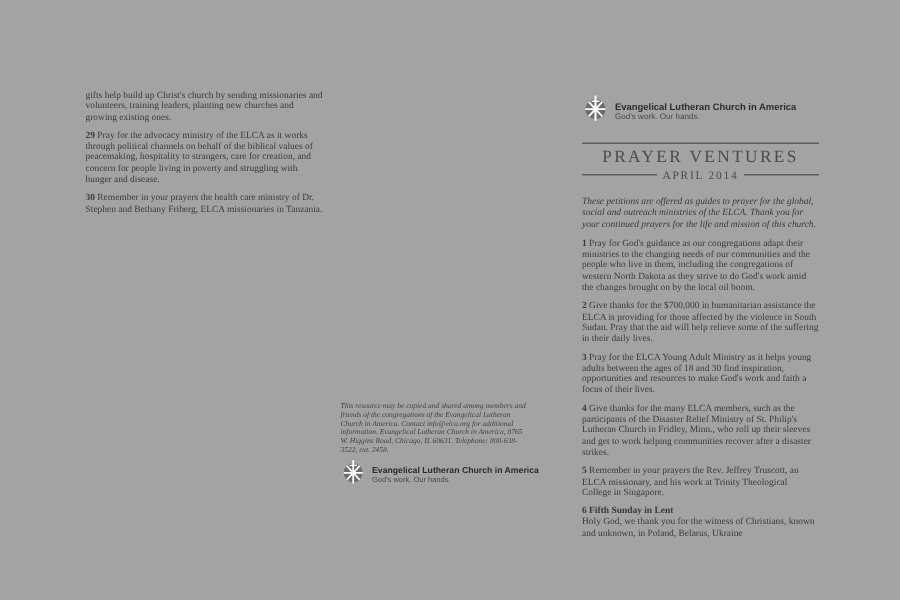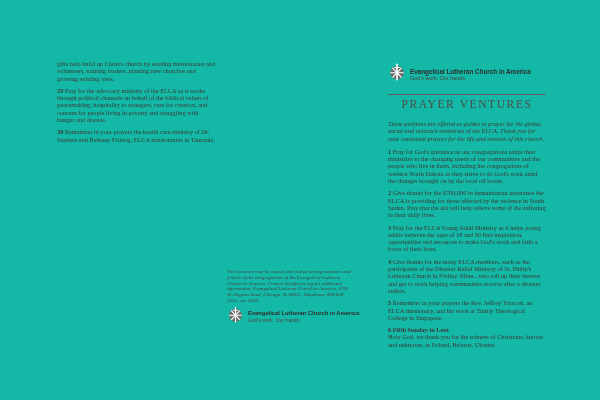--- a/index.html
+++ b/index.html
@@ -1,19 +1,19 @@
 <!DOCTYPE html>
 <html><head>
 <meta charset="utf-8">
 <style>
   html,body{margin:0;padding:0;background:#e8e8e8;}
   #canvas{
     position:relative;
     width:600px;height:400px;
-    background:#14b8a6;
+    background:#a3a3a3;
     overflow:hidden;
     font-family:"Liberation Serif", serif;
     color:#3b3935;
   }
   
   .body-text{
     font-size:6.3px;
     line-height:7.3px;
     text-align:left;
   }
@@ -108,20 +108,25 @@
       <span class="logo-text">
         <div class="logo-org">Evangelical Lutheran Church in America</div>
         <div class="logo-tag">God's work. Our hands.</div>
       </span>
     </div>
 
     <div id="cover-rule"></div>
 
     <div id="cover-title">PRAYER VENTURES</div>
 
+    <div id="cover-subtitle-row">
+      <span class="line"></span>
+      <span id="cover-subtitle">APRIL 2014</span>
+      <span class="line"></span>
+    </div>
 
     <div id="cover-intro">These petitions are offered as guides to prayer for the global, social and outreach ministries of the ELCA. Thank you for your continued prayers for the life and mission of this church.</div>
 
     <div id="petitions" class="body-text">
         <p><b class="num">1 </b><span>Pray for God's guidance as our congregations adapt their ministries to the changing needs of our communities and the people who live in them, including the congregations of western North Dakota as they strive to do God's work amid the changes brought on by the local oil boom.</span></p>
         <p><b class="num">2 </b><span>Give thanks for the $700,000 in humanitarian assistance the ELCA is providing for those affected by the violence in South Sudan. Pray that the aid will help relieve some of the suffering in their daily lives.</span></p>
         <p><b class="num">3 </b><span>Pray for the ELCA Young Adult Ministry as it helps young adults between the ages of 18 and 30 find inspiration, opportunities and resources to make God's work and faith a focus of their lives.</span></p>
         <p><b class="num">4 </b><span>Give thanks for the many ELCA members, such as the participants of the Disaster Relief Ministry of St. Philip's Lutheran Church in Fridley, Minn., who roll up their sleeves and get to work helping communities recover after a disaster strikes.</span></p>
         <p><b class="num">5 </b><span>Remember in your prayers the Rev. Jeffrey Truscott, an ELCA missionary, and his work at Trinity Theological College in Singapore.</span></p>
         <p><b class="num">6 </b><b class="heading">Fifth Sunday in Lent</b><br><span>Holy God, we thank you for the witness of Christians, known and unknown, in Poland, Belarus, Ukraine</span></p>

